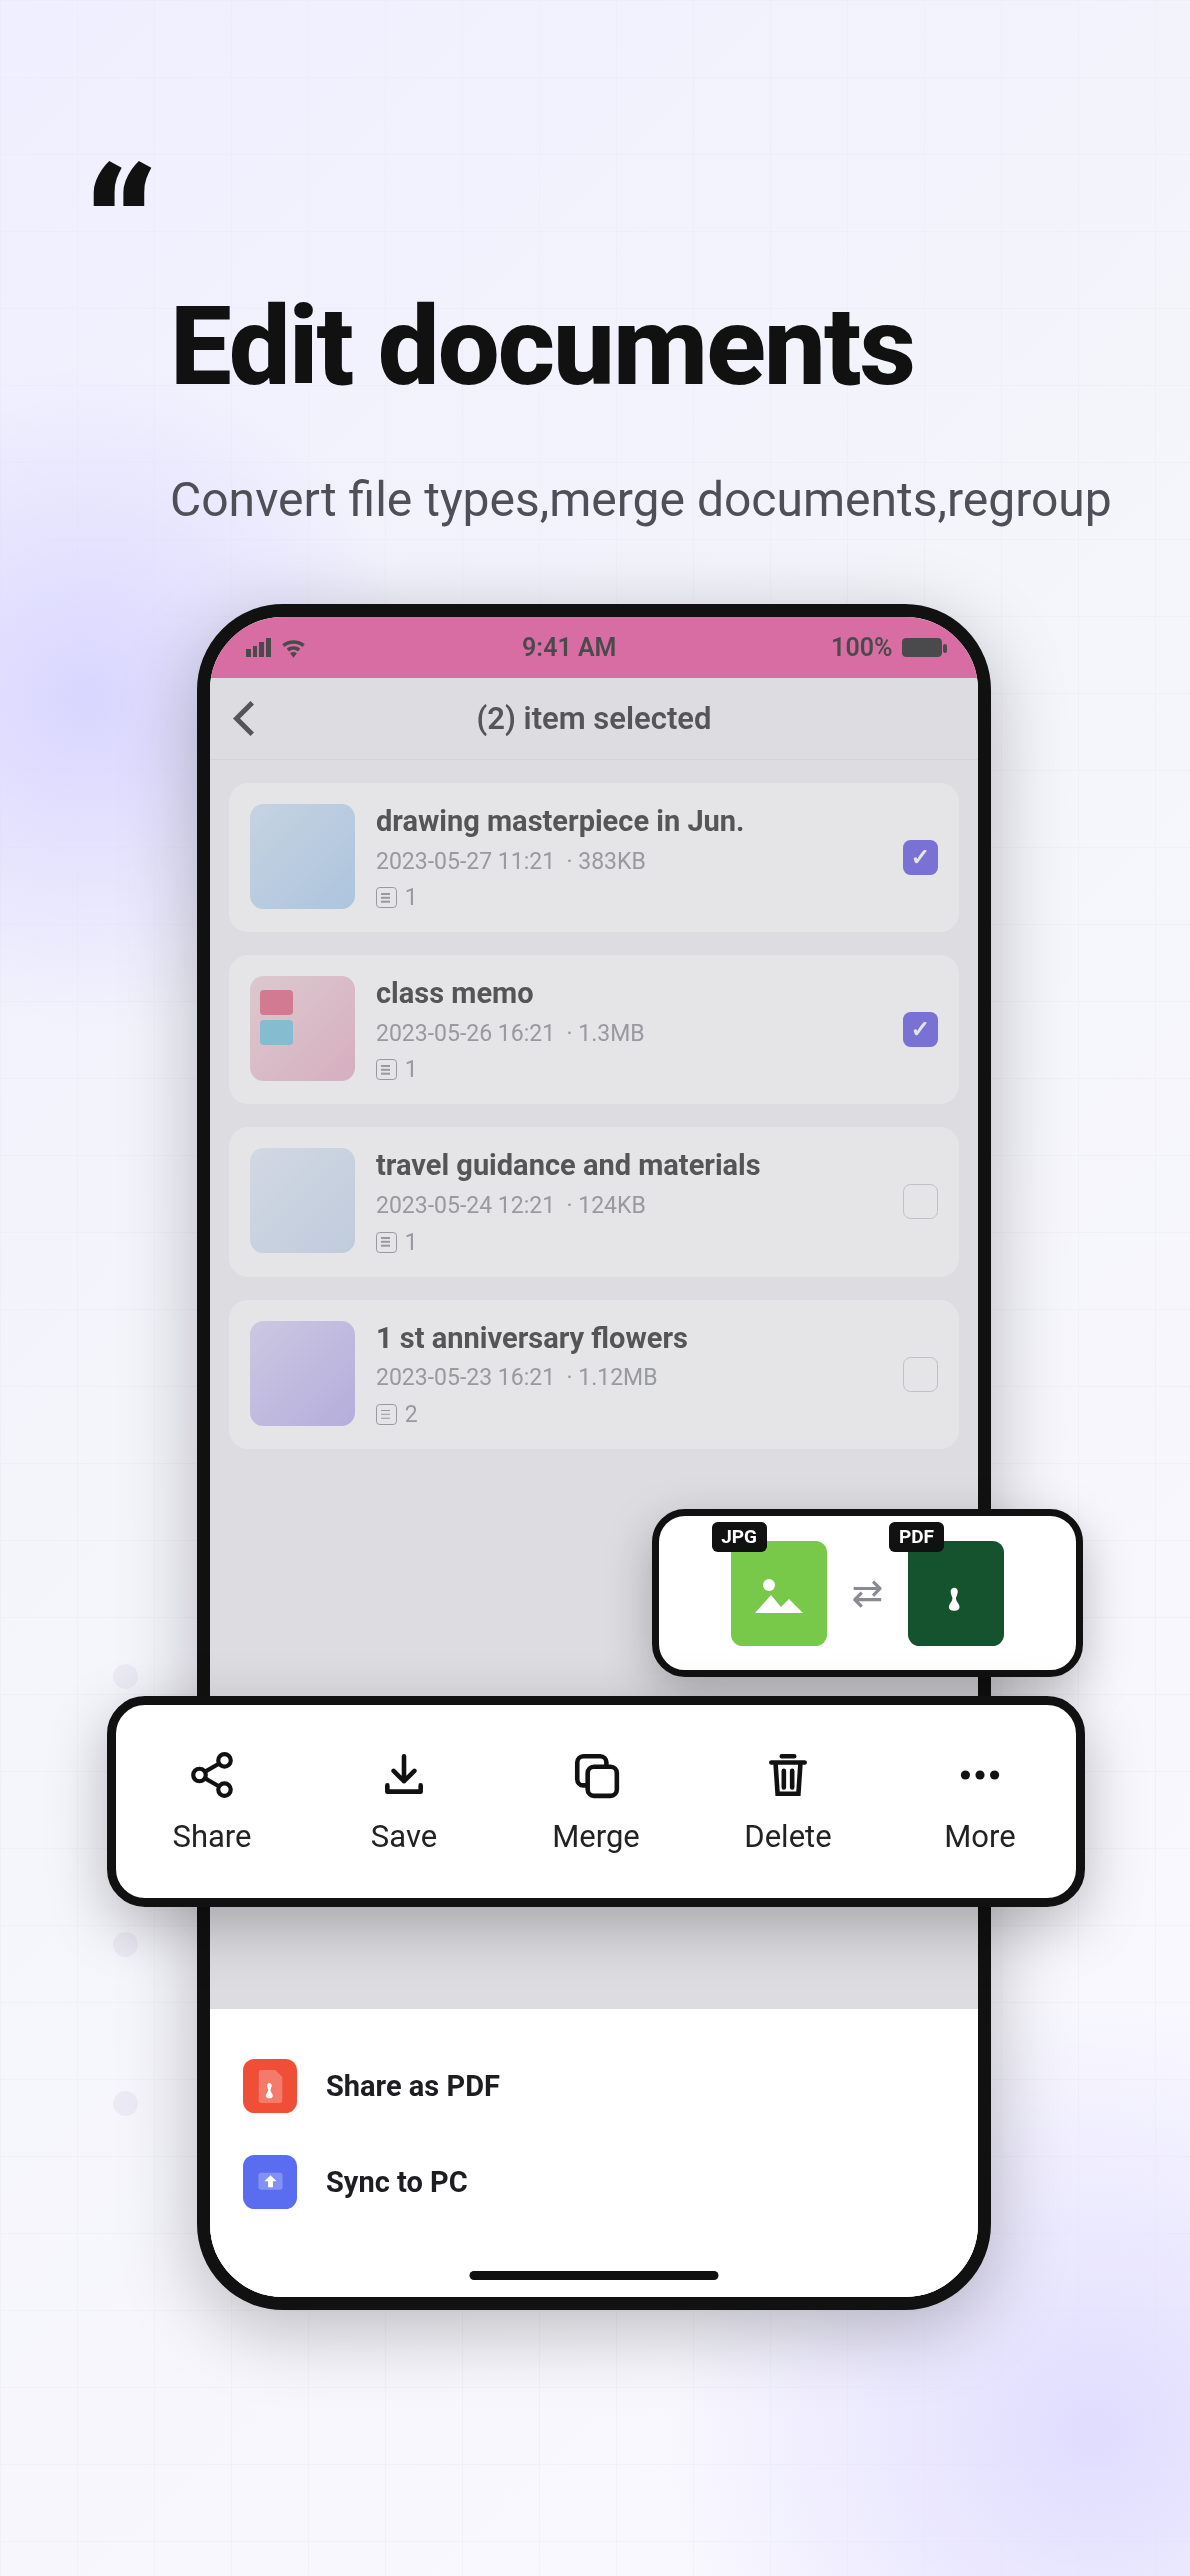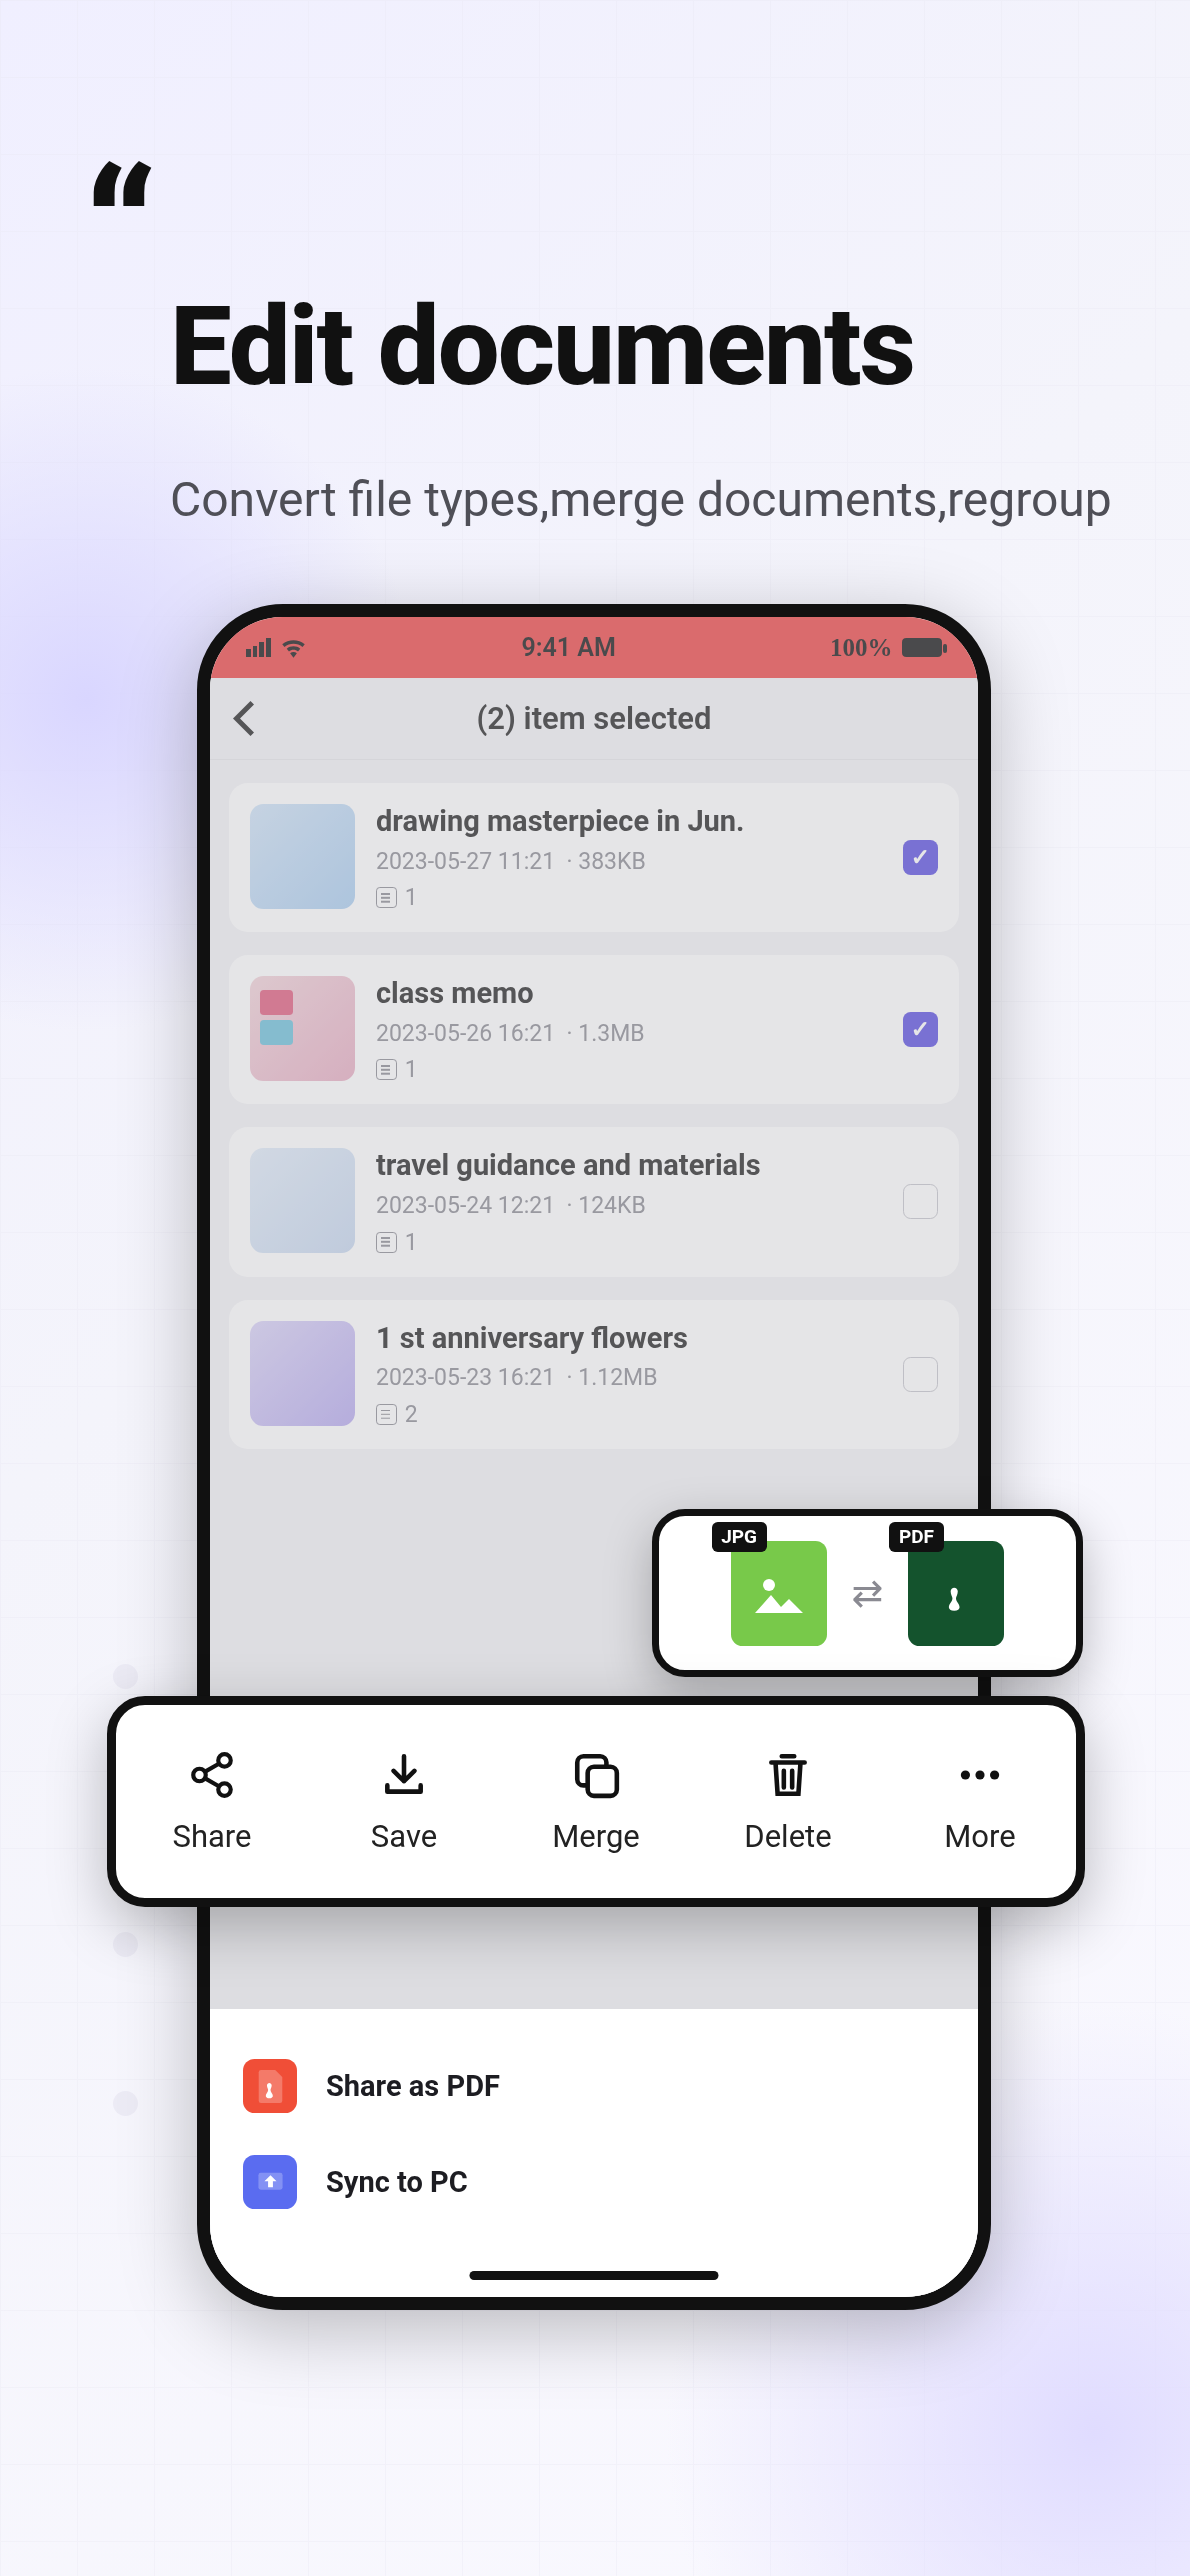--- a/index.html
+++ b/index.html
@@ -92,23 +92,23 @@
   
   .statusbar {
     height: 61px;
     display: flex;
     align-items: center;
     justify-content: space-between;
     padding: 0 36px;
     font-size: 25px;
     font-weight: 600;
     color: #111;
-    background: #ef4444;
-  }
-  .status-left, .status-right { display: flex; align-items: center; gap: 9.6px; font-family: Liberation Serif, serif; }
+    background: #ec4899;
+  }
+  .status-left, .status-right { display: flex; align-items: center; gap: 9.6px; }
   .signal-bars { display: flex; gap: 1.9px; align-items: flex-end; }
   .signal-bars span { width: 4.8px; background: #111; display: block; }
   .signal-bars span:nth-child(1){height:7.7px;}
   .signal-bars span:nth-child(2){height:11.5px;}
   .signal-bars span:nth-child(3){height:15.3px;}
   .signal-bars span:nth-child(4){height:19px;}
   .battery { width: 40px; height: 19px; border: 1.9px solid #111; border-radius: 3.8px; position: relative; background: #111; }
   .battery::after { content:""; position:absolute; right:-5.7px; top:4.8px; width:3.8px; height:9.6px; background:#111; border-radius:1.9px;}
 
   

